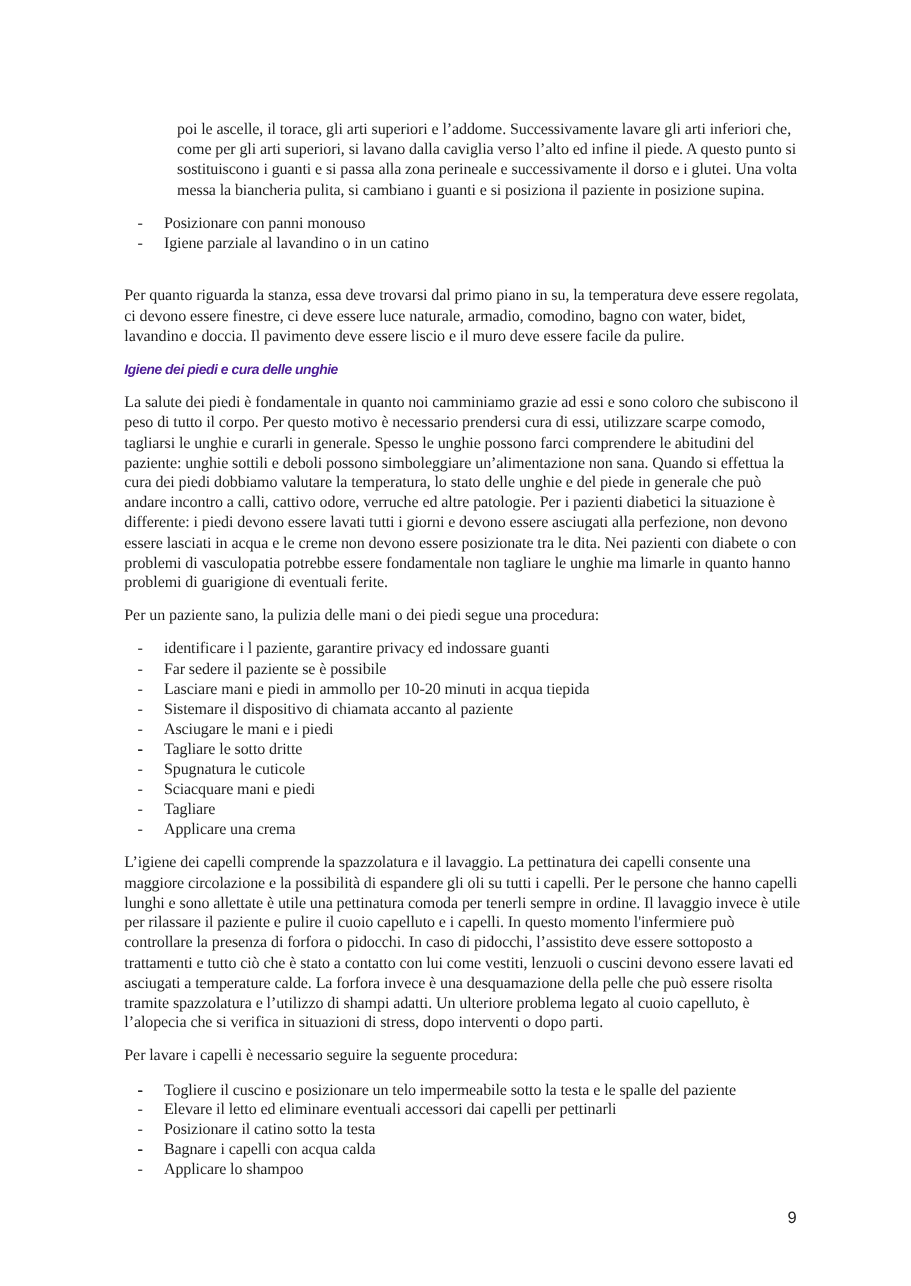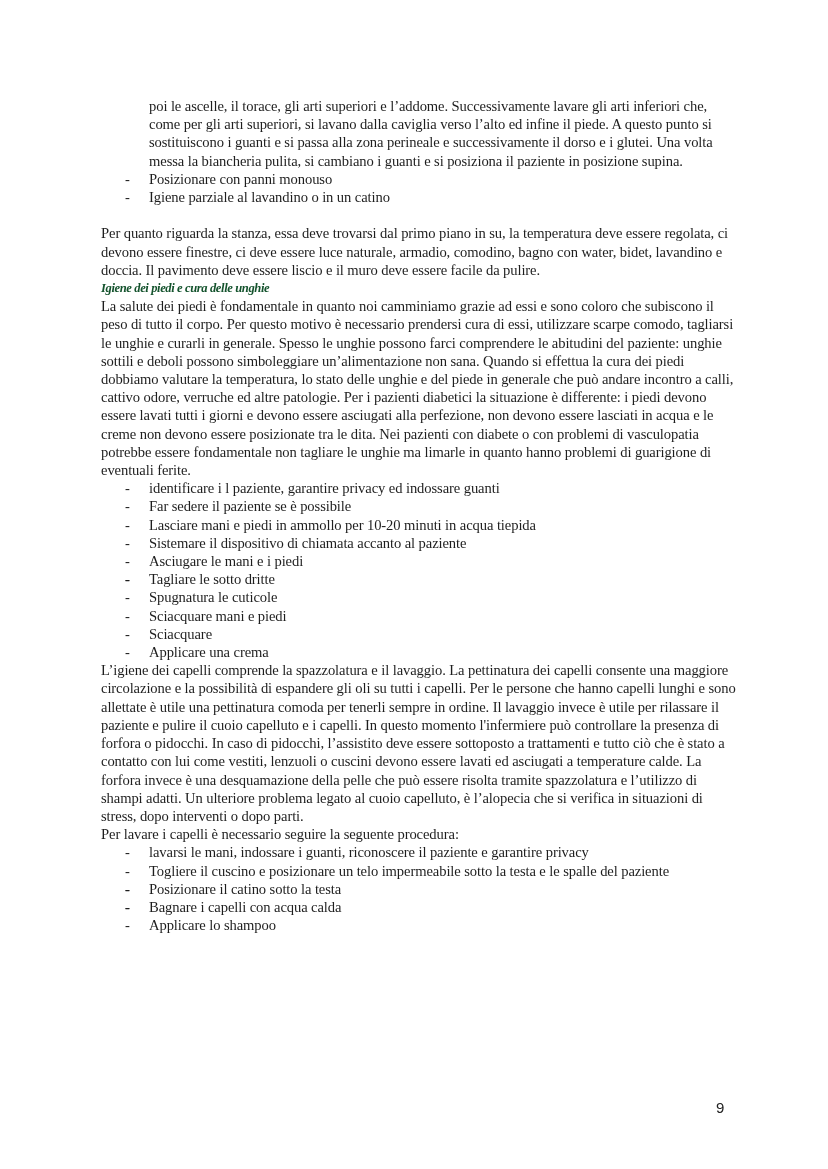--- a/index.html
+++ b/index.html
@@ -7,30 +7,30 @@
     width: 828px; height: 1169px; position: relative; overflow: hidden;
     font-family: "Liberation Serif", "DejaVu Serif", serif;
     color: #1e1e1e;
   }
   .page { position: absolute; left: 0; top: 0; width: 828px; height: 1169px; }
   .content {
     position: absolute; left: 101px; top: 97px; width: 640px;
     font-size: 14.6px; line-height: 18.2px; letter-spacing: -0.1px;
   }
   .indent { padding-left: 48px; }
-  p { margin: 0; }
+  p { margin: 12px; }
   .gap { height: 18.2px; }
   ul.dash { list-style: none; margin: 0; padding: 0; }
   ul.dash li { position: relative; padding-left: 48px; }
   ul.dash li .bullet { position: absolute; left: 24px; top: 0; }
   ul.dash.sub li { padding-left: 48px; }
   ul.dash.sub li .bullet { left: 24px; }
   .heading {
-    font-family: Liberation Serif, serif; font-style: italic; font-weight: bold;
-    font-size: 12.6px; letter-spacing: -0.4px; color: #14532d;
+    font-family: Liberation Sans, sans-serif; font-style: italic; font-weight: bold;
+    font-size: 12.6px; letter-spacing: -0.4px; color: #4c1d95;
   }
   .page-number {
     position: absolute; left: 716px; top: 1099px;
     font-family: "Liberation Sans", sans-serif; font-size: 15px; color: #222;
   }
 </style>
 </head>
 <body>
 
 <div class="page">
@@ -41,40 +41,41 @@
       <li><span class="bullet">-</span><span>Posizionare con panni monouso</span></li>
       <li><span class="bullet">-</span><span>Igiene parziale al lavandino o in un catino</span></li>
     </ul>
 
     <div class="gap"></div>
 
     <p>Per quanto riguarda la stanza, essa deve trovarsi dal primo piano in su, la temperatura deve essere regolata, ci devono essere finestre, ci deve essere luce naturale, armadio, comodino, bagno con water, bidet, lavandino e doccia. Il pavimento deve essere liscio e il muro deve essere facile da pulire.</p>
 
     <p class="heading">Igiene dei piedi e cura delle unghie</p>
     <p>La salute dei piedi è fondamentale in quanto noi camminiamo grazie ad essi e sono coloro che subiscono il peso di tutto il corpo. Per questo motivo è necessario prendersi cura di essi, utilizzare scarpe comodo, tagliarsi le unghie e curarli in generale. Spesso le unghie possono farci comprendere le abitudini del paziente: unghie sottili e deboli possono simboleggiare un’alimentazione non sana. Quando si effettua la cura dei piedi dobbiamo valutare la temperatura, lo stato delle unghie e del piede in generale che può andare incontro a calli, cattivo odore, verruche ed altre patologie. Per i pazienti diabetici la situazione è differente: i piedi devono essere lavati tutti i giorni e devono essere asciugati alla perfezione, non devono essere lasciati in acqua e le creme non devono essere posizionate tra le dita. Nei pazienti con diabete o con problemi di vasculopatia potrebbe essere fondamentale non tagliare le unghie ma limarle in quanto hanno problemi di guarigione di eventuali ferite.</p>
+    <p>Per un paziente sano, la pulizia delle mani o dei piedi segue una procedura:</p>
     <ul class="dash sub">
       <li><span class="bullet">-</span><span>identificare i l paziente, garantire privacy ed indossare guanti</span></li>
       <li><span class="bullet">-</span><span>Far sedere il paziente se è possibile</span></li>
       <li><span class="bullet">-</span><span>Lasciare mani e piedi in ammollo per 10-20 minuti in acqua tiepida</span></li>
       <li><span class="bullet">-</span><span>Sistemare il dispositivo di chiamata accanto al paziente</span></li>
       <li><span class="bullet">-</span><span>Asciugare le mani e i piedi</span></li>
       <li><span class="bullet">-</span></li>
       <li><span class="bullet">-</span><span>Tagliare le sotto dritte</span></li>
       <li><span class="bullet">-</span><span>Spugnatura le cuticole</span></li>
       <li><span class="bullet">-</span><span>Sciacquare mani e piedi</span></li>
-      <li><span class="bullet">-</span><span>Sciacquare</span></li>
+      <li><span class="bullet">-</span><span>Tagliare</span></li>
       <li><span class="bullet">-</span><span>Applicare una crema</span></li>
     </ul>
 
     <p>L’igiene dei capelli comprende la spazzolatura e il lavaggio. La pettinatura dei capelli consente una maggiore circolazione e la possibilità di espandere gli oli su tutti i capelli. Per le persone che hanno capelli lunghi e sono allettate è utile una pettinatura comoda per tenerli sempre in ordine. Il lavaggio invece è utile per rilassare il paziente e pulire il cuoio capelluto e i capelli. In questo momento l'infermiere può controllare la presenza di forfora o pidocchi. In caso di pidocchi, l’assistito deve essere sottoposto a trattamenti e tutto ciò che è stato a contatto con lui come vestiti, lenzuoli o cuscini devono essere lavati ed asciugati a temperature calde. La forfora invece è una desquamazione della pelle che può essere risolta tramite spazzolatura e l’utilizzo di shampi adatti. Un ulteriore problema legato al cuoio capelluto, è l’alopecia che si verifica in situazioni di stress, dopo interventi o dopo parti.</p>
     <p>Per lavare i capelli è necessario seguire la seguente procedura:</p>
     <ul class="dash sub">
-      <li><span class="bullet">-</span><span>lavarsi le mani, indossare i guanti, riconoscere il paziente e garantire privacy</span></li>
+      <li><span class="bullet">-</span></li>
       <li><span class="bullet">-</span><span>Togliere il cuscino e posizionare un telo impermeabile sotto la testa e le spalle del paziente</span></li>
-      <li><span class="bullet">-</span></li>
+      <li><span class="bullet">-</span><span>Elevare il letto ed eliminare eventuali accessori dai capelli per pettinarli</span></li>
       <li><span class="bullet">-</span><span>Posizionare il catino sotto la testa</span></li>
       <li><span class="bullet">-</span></li>
       <li><span class="bullet">-</span><span>Bagnare i capelli con acqua calda</span></li>
       <li><span class="bullet">-</span><span>Applicare lo shampoo</span></li>
     </ul>
   </div>
 
   <div class="page-number">9</div>
 </div>
 

